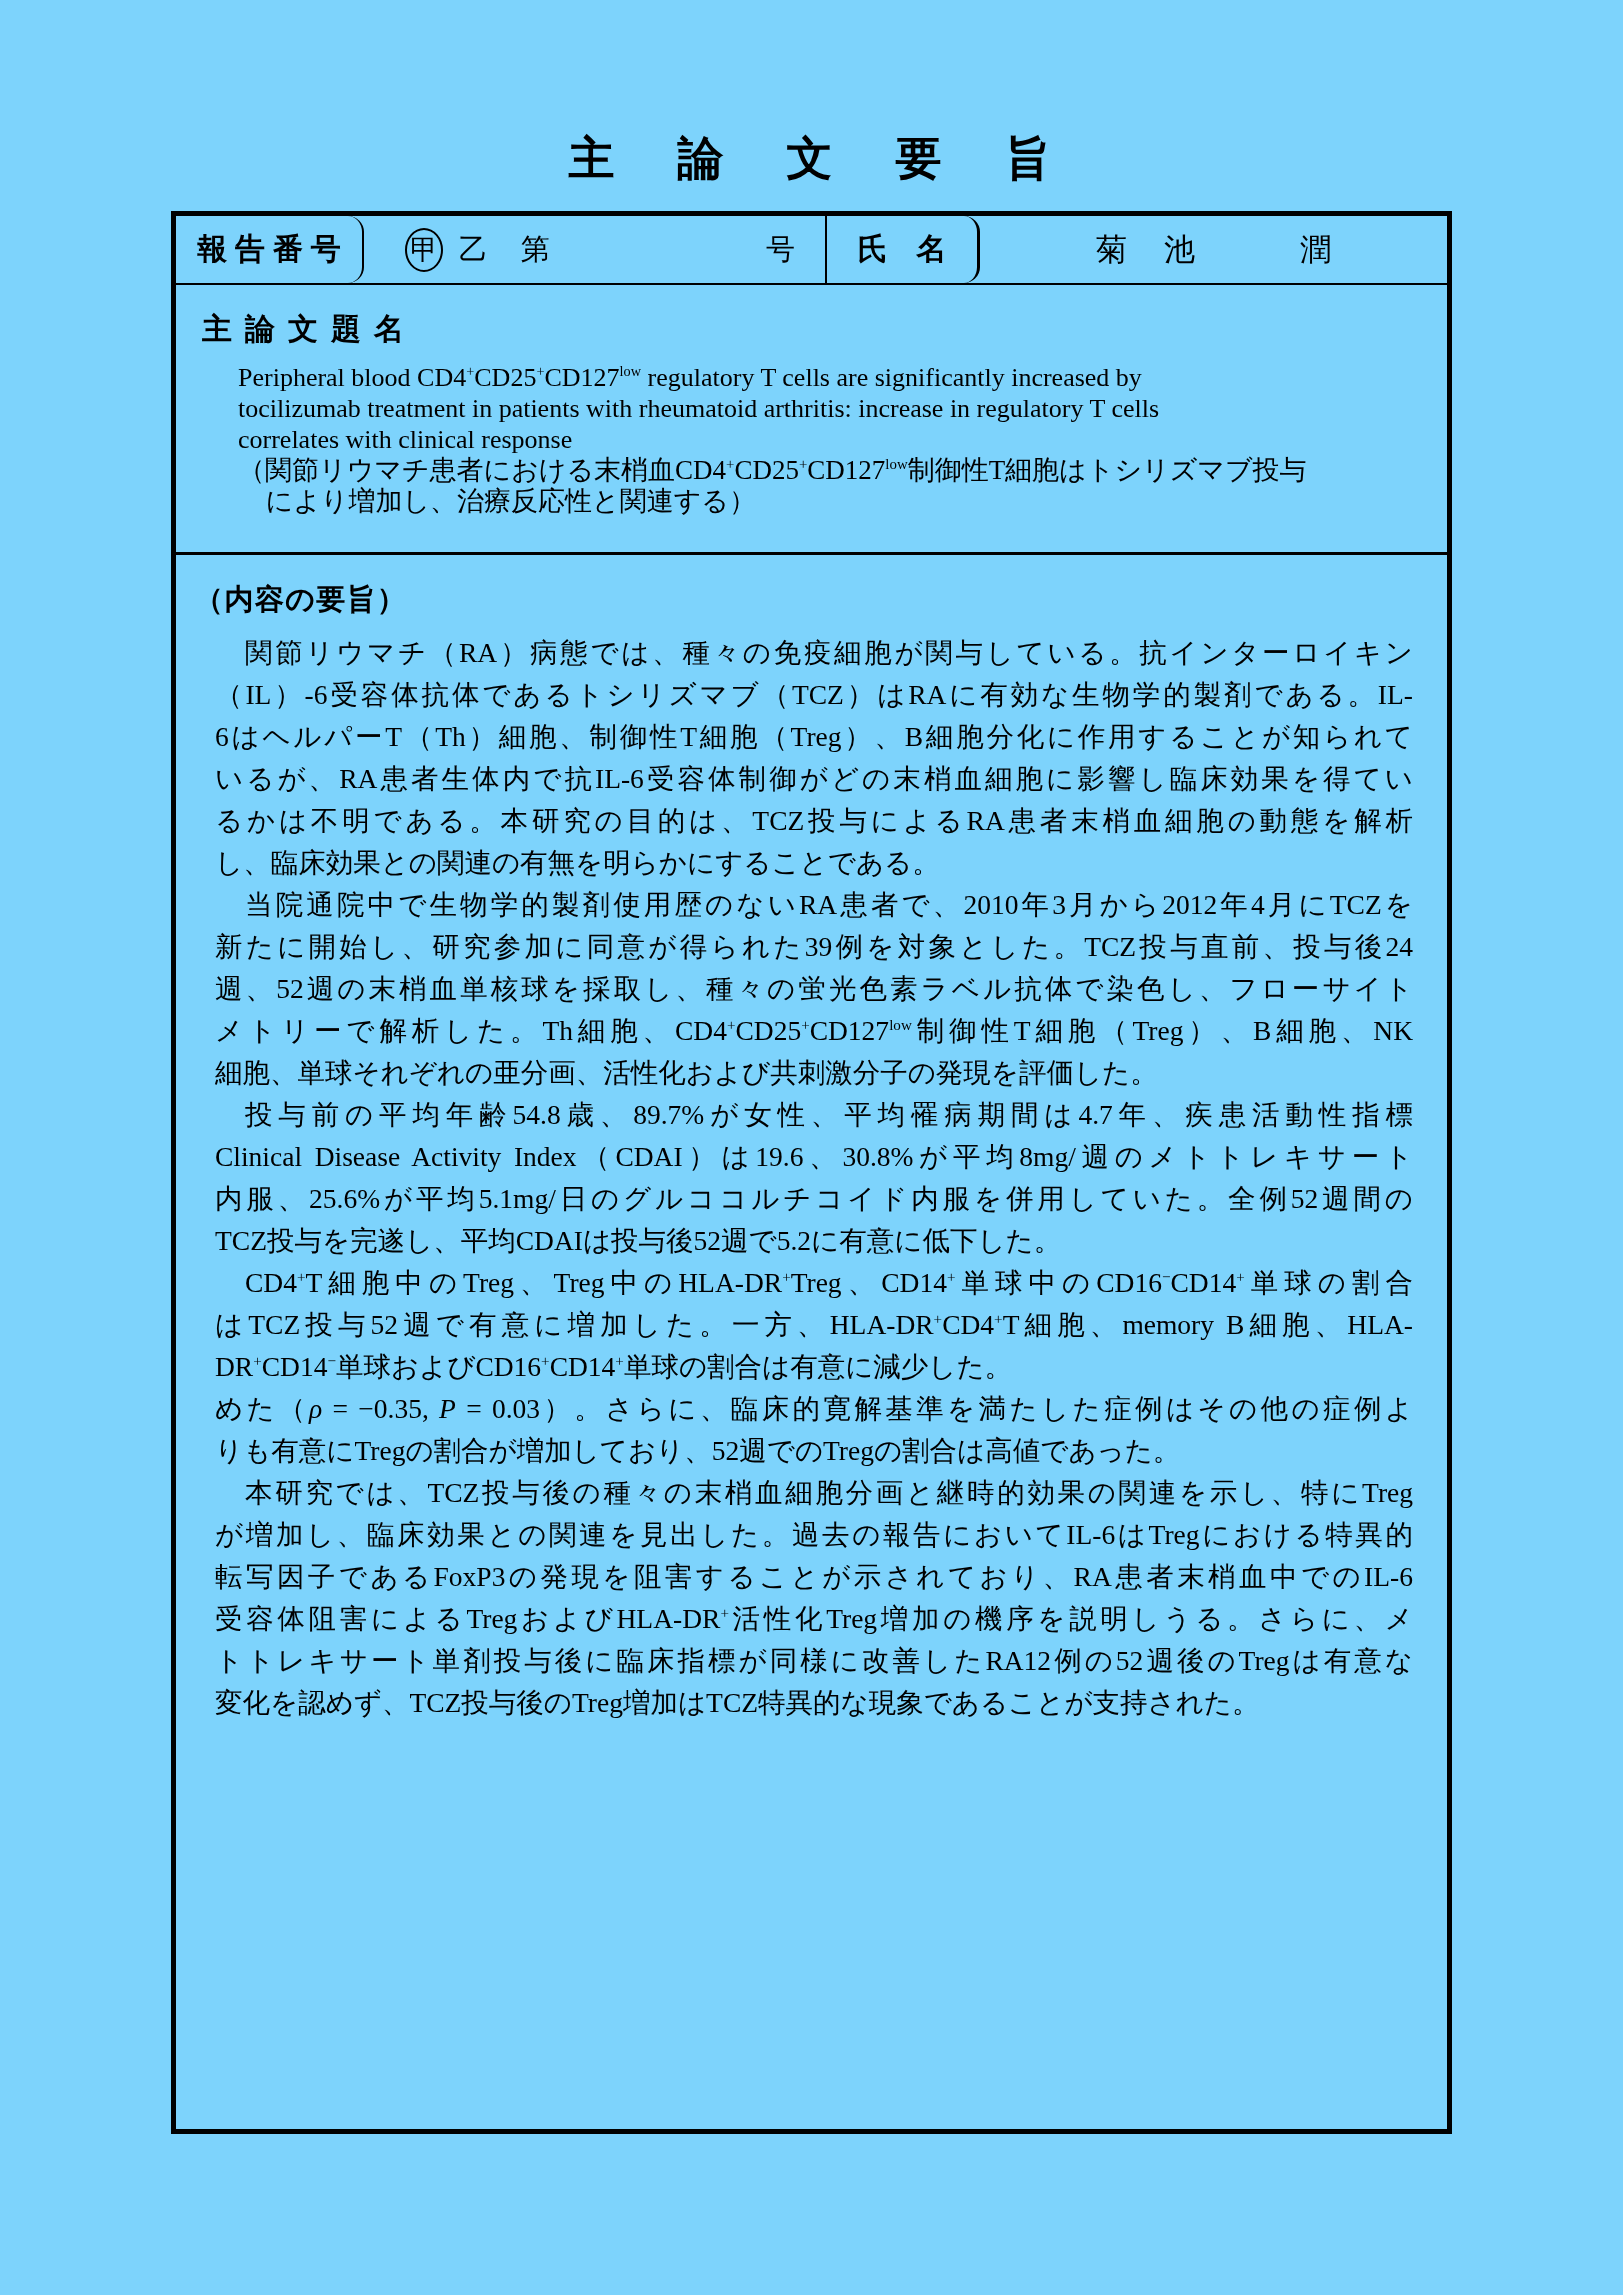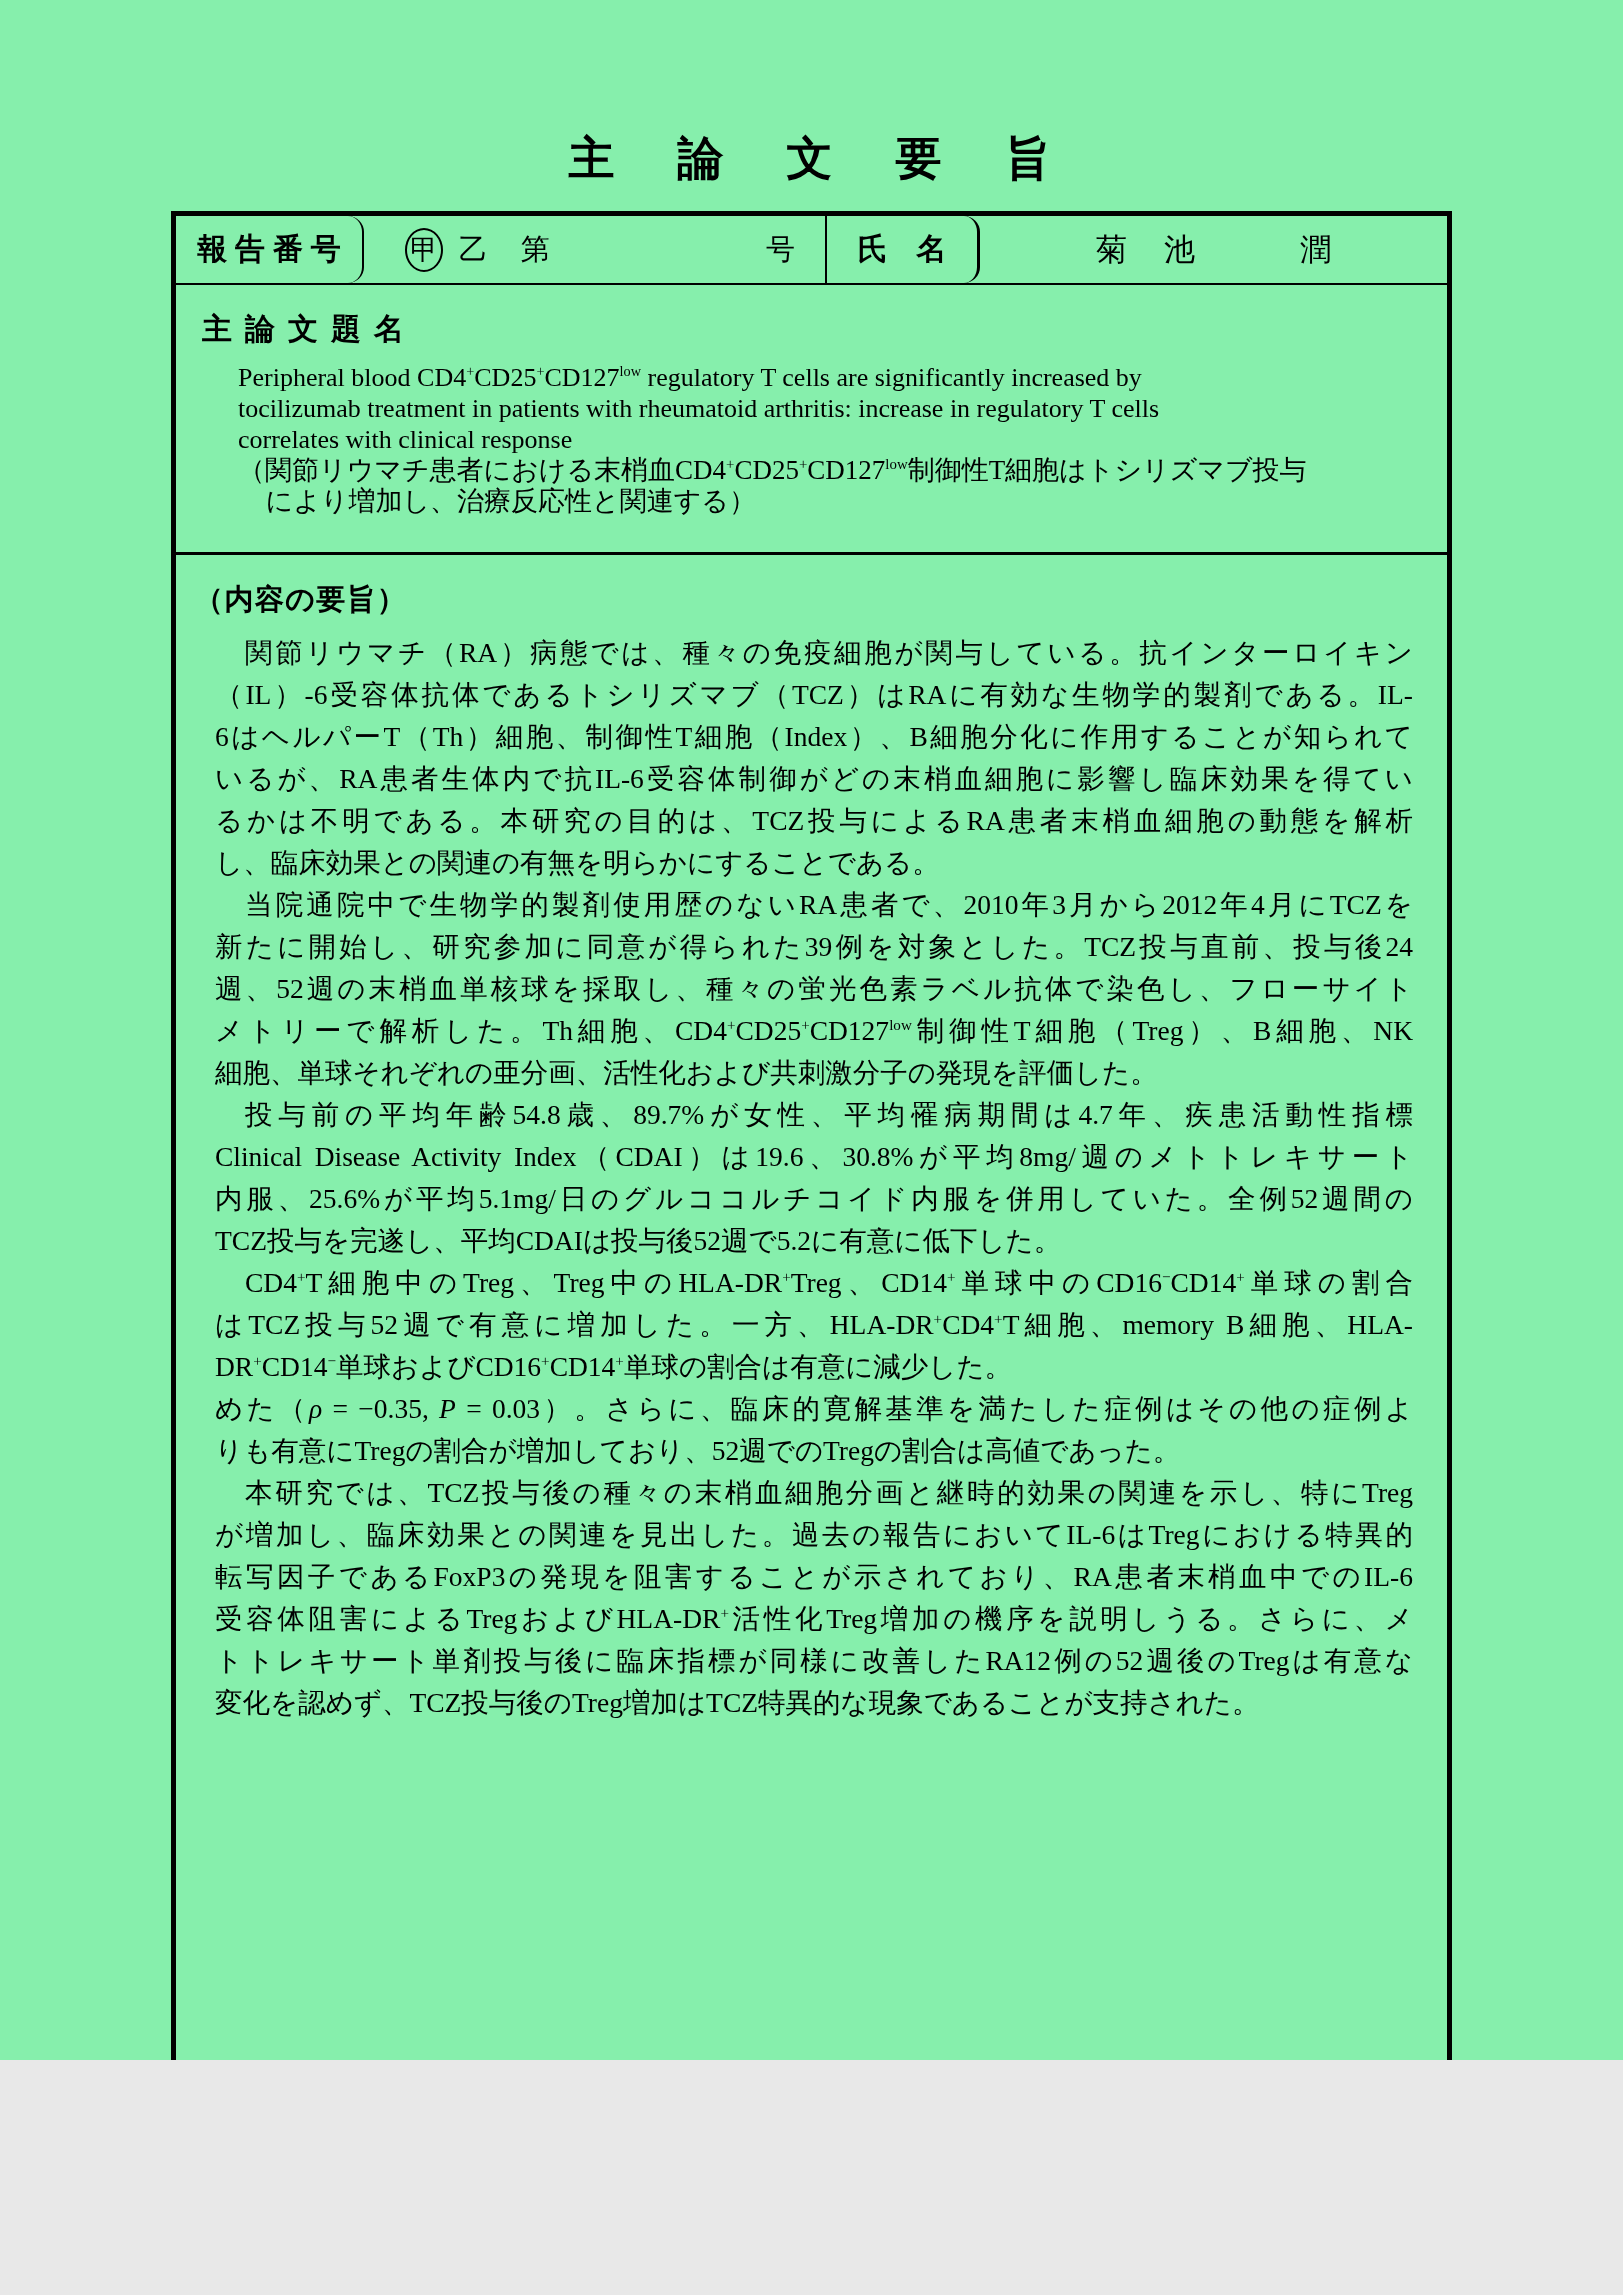--- a/index.html
+++ b/index.html
@@ -1,18 +1,18 @@
 <!DOCTYPE html>
 <html lang="ja" style="font-size:10.5px"><head>
 <meta charset="utf-8">
 <style>
   * { margin:0; padding:0; box-sizing:border-box; }
   html,body { background:#e8e8e8; }
   .page {
-    position:relative; width:1623px; height:2060px; background:#86efac;
+    position:relative; width:1623px; height:2295px; background:#7dd3fc;
     color:#000; font-family:"Liberation Serif","DejaVu Serif",serif;
     overflow:hidden; margin:0 auto;
   }
   .doc-title {
     position:absolute; top:131px; left:0; width:100%;
     text-align:center; font-weight:bold; font-size:46px; line-height:56px;
     letter-spacing:63px; padding-left:59px;
     font-family:"Liberation Serif","DejaVu Serif",serif;
   }
   .main-box {
@@ -97,21 +97,21 @@
           <div class="t-line ja">（関節リウマチ患者における末梢血CD4<sup>+</sup>CD25<sup>+</sup>CD127<sup>low</sup>制御性T細胞はトシリズマブ投与</div>
           <div class="t-line ja indent">により増加し、治療反応性と関連する）</div>
         </div>
     </div>
 
     <div class="row3">
       <div class="sec-heading abstract-heading">（内容の要旨）</div>
       <div class="abstract-block">
           <div class="a-line indent">関節リウマチ（RA）病態では、種々の免疫細胞が関与している。抗インターロイキン</div>
           <div class="a-line">（IL）-6受容体抗体であるトシリズマブ（TCZ）はRAに有効な生物学的製剤である。IL-</div>
-          <div class="a-line">6はヘルパーT（Th）細胞、制御性T細胞（Index）、B細胞分化に作用することが知られて</div>
+          <div class="a-line">6はヘルパーT（Th）細胞、制御性T細胞（Treg）、B細胞分化に作用することが知られて</div>
           <div class="a-line">いるが、RA患者生体内で抗IL-6受容体制御がどの末梢血細胞に影響し臨床効果を得てい</div>
           <div class="a-line">るかは不明である。本研究の目的は、TCZ投与によるRA患者末梢血細胞の動態を解析</div>
           <div class="a-line last">し、臨床効果との関連の有無を明らかにすることである。</div>
           <div class="a-line indent">当院通院中で生物学的製剤使用歴のないRA患者で、2010年3月から2012年4月にTCZを</div>
           <div class="a-line">新たに開始し、研究参加に同意が得られた39例を対象とした。TCZ投与直前、投与後24</div>
           <div class="a-line">週、52週の末梢血単核球を採取し、種々の蛍光色素ラベル抗体で染色し、フローサイト</div>
           <div class="a-line">メトリーで解析した。Th細胞、CD4<sup>+</sup>CD25<sup>+</sup>CD127<sup>low</sup>制御性T細胞（Treg）、B細胞、NK</div>
           <div class="a-line last">細胞、単球それぞれの亜分画、活性化および共刺激分子の発現を評価した。</div>
           <div class="a-line indent">投与前の平均年齢54.8歳、89.7%が女性、平均罹病期間は4.7年、疾患活動性指標</div>
           <div class="a-line">Clinical Disease Activity Index（CDAI）は19.6、30.8%が平均8mg/週のメトトレキサート</div>

